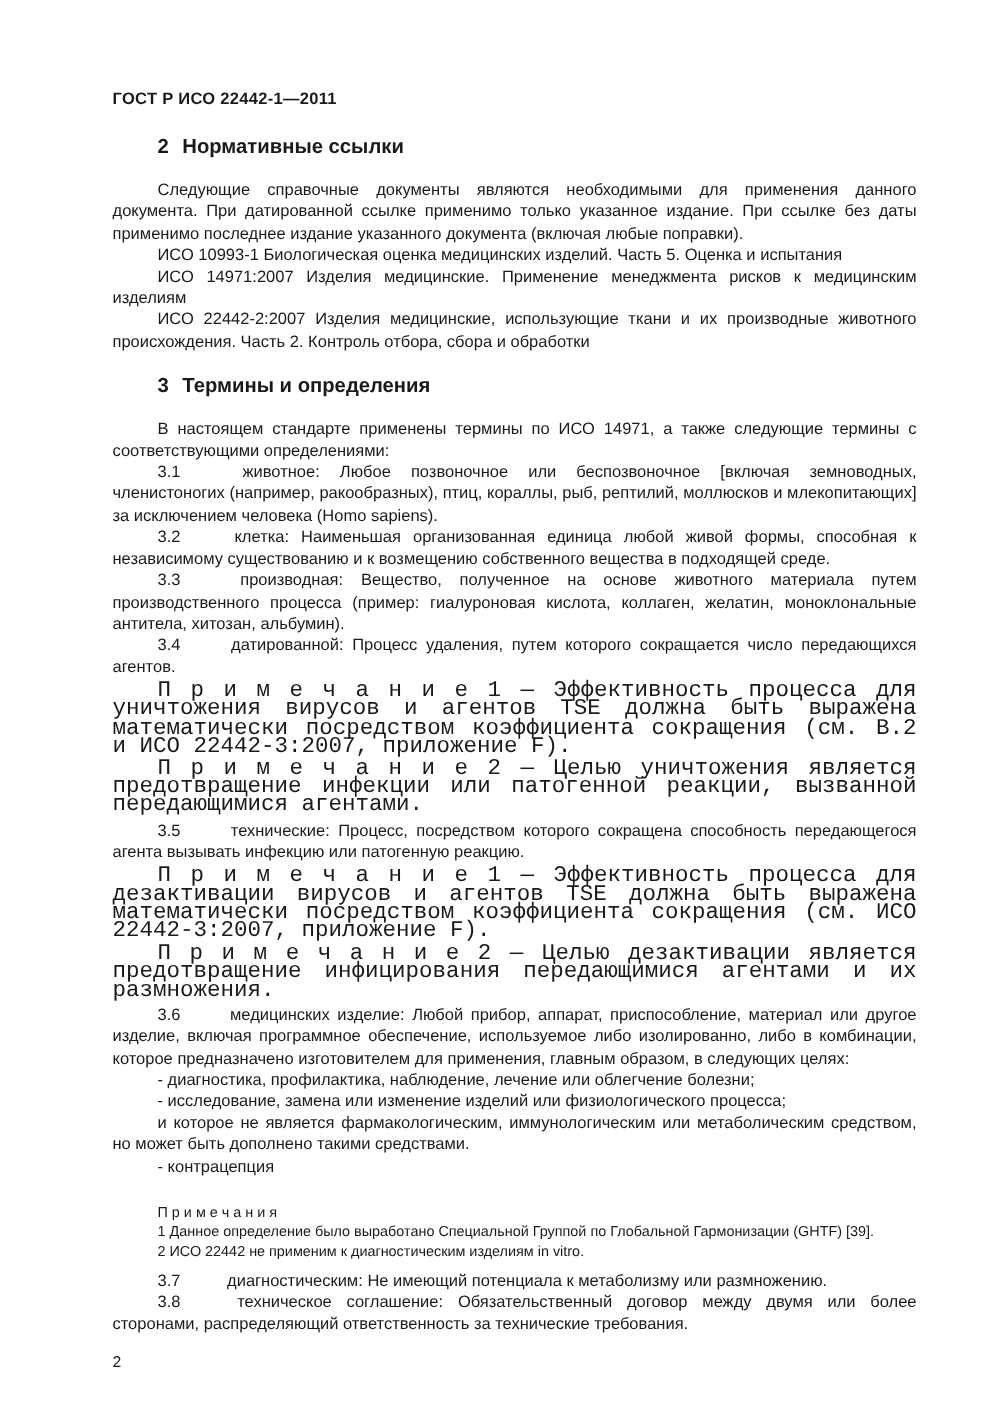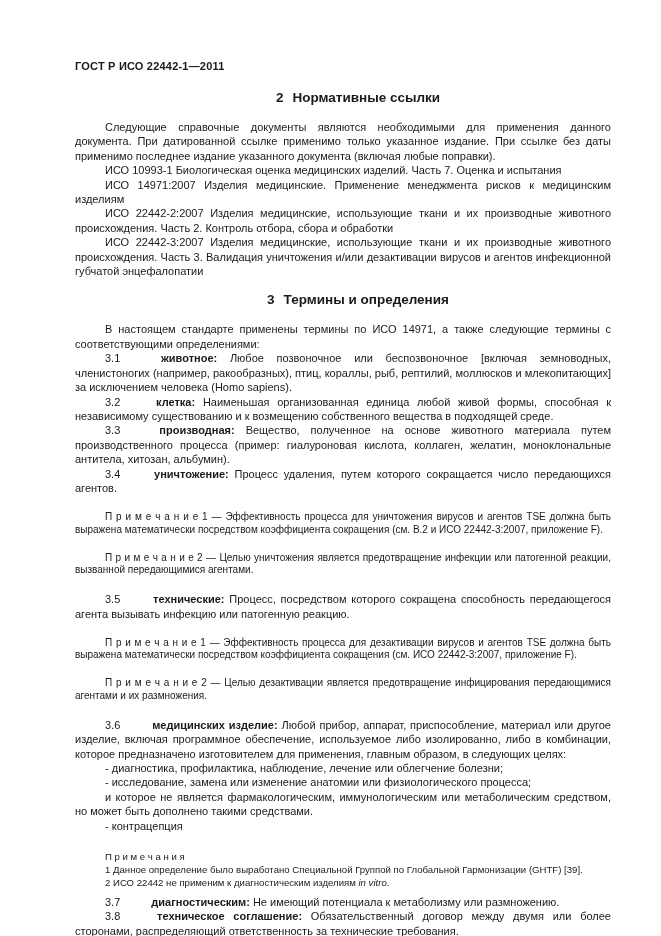--- a/index.html
+++ b/index.html
@@ -21,104 +21,103 @@
     font-size: 11px;
     font-weight: bold;
     letter-spacing: 0.2px;
     margin-bottom: 18px;
   }
   .sect-heading {
     font-size: 13.5px;
     font-weight: bold;
     text-indent: 30px;
     margin: 14px 0 15px 0;
-    text-align: center;
   }
   .sect-heading .hnum { margin-right: 9px; }
   .p {
     font-size: 11px;
     line-height: 14.4px;
     text-align: justify;
     text-indent: 30px;
   }
-  .p b { font-weight: bold; padding-left: 28px; }
+  .p b { font-weight: normal; padding-left: 28px; }
   .note {
-    font-size: 10px;
+    font-size: 15px;
     line-height: 12.2px;
     text-align: justify;
     text-indent: 30px;
-    margin: 16px 0;
+    margin: 3px 0;
+    font-family: Liberation Mono, monospace;
   }
   .note-group { margin: 17px 0 6px 0; }
   .note-group .nline {
     font-size: 9.6px;
     line-height: 13px;
     text-align: left;
     text-indent: 30px;
   }
-  .em { font-style: italic; }
+  .em { }
   .pagenum {
     font-size: 10.5px;
     margin-top: 12px;
   }
 </style>
 </head>
 <body>
 
 <div class="page">
 
   <div class="runhead">ГОСТ Р ИСО 22442-1—2011</div>
 
   <div class="sect-heading">
     <span class="hnum">2</span><span>Нормативные ссылки</span>
   </div>
 
   <div class="p">Следующие справочные документы являются необходимыми для применения данного документа. При датированной ссылке применимо только указанное издание. При ссылке без даты применимо последнее издание указанного документа (включая любые поправки).</div>
-  <div class="p">ИСО 10993-1  Биологическая оценка медицинских изделий. Часть 7. Оценка и испытания</div>
+  <div class="p">ИСО 10993-1  Биологическая оценка медицинских изделий. Часть 5. Оценка и испытания</div>
   <div class="p">ИСО 14971:2007 Изделия медицинские. Применение менеджмента рисков к медицинским изделиям</div>
   <div class="p">ИСО 22442-2:2007  Изделия медицинские, использующие ткани и их производные животного происхождения. Часть 2. Контроль отбора, сбора и обработки</div>
-  <div class="p">ИСО 22442-3:2007  Изделия медицинские, использующие ткани и их производные животного происхождения. Часть 3. Валидация уничтожения и/или дезактивации вирусов и агентов инфекционной губчатой энцефалопатии</div>
 
   <div class="sect-heading">
     <span class="hnum">3</span><span>Термины и определения</span>
   </div>
 
   <div class="p">В настоящем стандарте применены термины по ИСО 14971, а также следующие термины с соответствующими определениями:</div>
 
   <div class="p">
     <span>3.1</span>&nbsp;<b>животное:</b>&nbsp;<span>Любое позвоночное или беспозвоночное [включая земноводных, членистоногих (например, ракообразных), птиц, кораллы, рыб, рептилий, моллюсков и млекопитающих] за исключением человека (Homo sapiens).</span>
   </div>
 
   <div class="p">
     <span>3.2</span>&nbsp;<b>клетка:</b>&nbsp;<span>Наименьшая организованная единица любой живой формы, способная к независимому существованию и к возмещению собственного вещества в подходящей среде.</span>
   </div>
 
   <div class="p">
     <span>3.3</span>&nbsp;<b>производная:</b>&nbsp;<span>Вещество, полученное на основе животного материала путем производственного процесса (пример: гиалуроновая кислота, коллаген, желатин, моноклональные антитела, хитозан, альбумин).</span>
   </div>
 
   <div class="p">
-    <span>3.4</span>&nbsp;<b>уничтожение:</b>&nbsp;<span>Процесс удаления, путем которого сокращается число передающихся агентов.</span>
+    <span>3.4</span>&nbsp;<b>датированной:</b>&nbsp;<span>Процесс удаления, путем которого сокращается число передающихся агентов.</span>
   </div>
 
   <div class="note">П р и м е ч а н и е  1 — Эффективность процесса для уничтожения вирусов и агентов TSE должна быть выражена математически посредством коэффициента сокращения (см. В.2 и ИСО 22442-3:2007, приложение F).</div>
   <div class="note">П р и м е ч а н и е  2 — Целью уничтожения является предотвращение инфекции или патогенной реакции, вызванной передающимися агентами.</div>
 
   <div class="p">
     <span>3.5</span>&nbsp;<b>технические:</b>&nbsp;<span>Процесс, посредством которого сокращена способность передающегося агента вызывать инфекцию или патогенную реакцию.</span>
   </div>
 
   <div class="note">П р и м е ч а н и е  1 — Эффективность процесса для дезактивации вирусов и агентов TSE должна быть выражена математически посредством коэффициента сокращения (см. ИСО 22442-3:2007, приложение F).</div>
   <div class="note">П р и м е ч а н и е  2 — Целью дезактивации является предотвращение инфицирования передающимися агентами и их размножения.</div>
 
   <div class="p">
     <span>3.6</span>&nbsp;<b>медицинских изделие:</b>&nbsp;<span>Любой прибор, аппарат, приспособление, материал или другое изделие, включая программное обеспечение, используемое либо изолированно, либо в комбинации, которое предназначено изготовителем для применения, главным образом, в следующих целях:</span>
   </div>
   <div class="p">- диагностика, профилактика, наблюдение, лечение или облегчение болезни;</div>
-  <div class="p">- исследование, замена или изменение анатомии или физиологического процесса;</div>
+  <div class="p">- исследование, замена или изменение изделий или физиологического процесса;</div>
   <div class="p">и которое не является фармакологическим, иммунологическим или метаболическим средством, но может быть дополнено такими средствами.</div>
   <div class="p">- контрацепция</div>
 
   <div class="note-group">
     <div class="nline">П р и м е ч а н и я</div>
     <div class="nline">1  Данное определение было выработано Специальной Группой по Глобальной Гармонизации (GHTF) [39].</div>
     <div class="nline"><span>2  ИСО 22442 не применим к диагностическим изделиям </span><span class="em">in vitro</span><span>.</span></div>
   </div>
 
   <div class="p">

